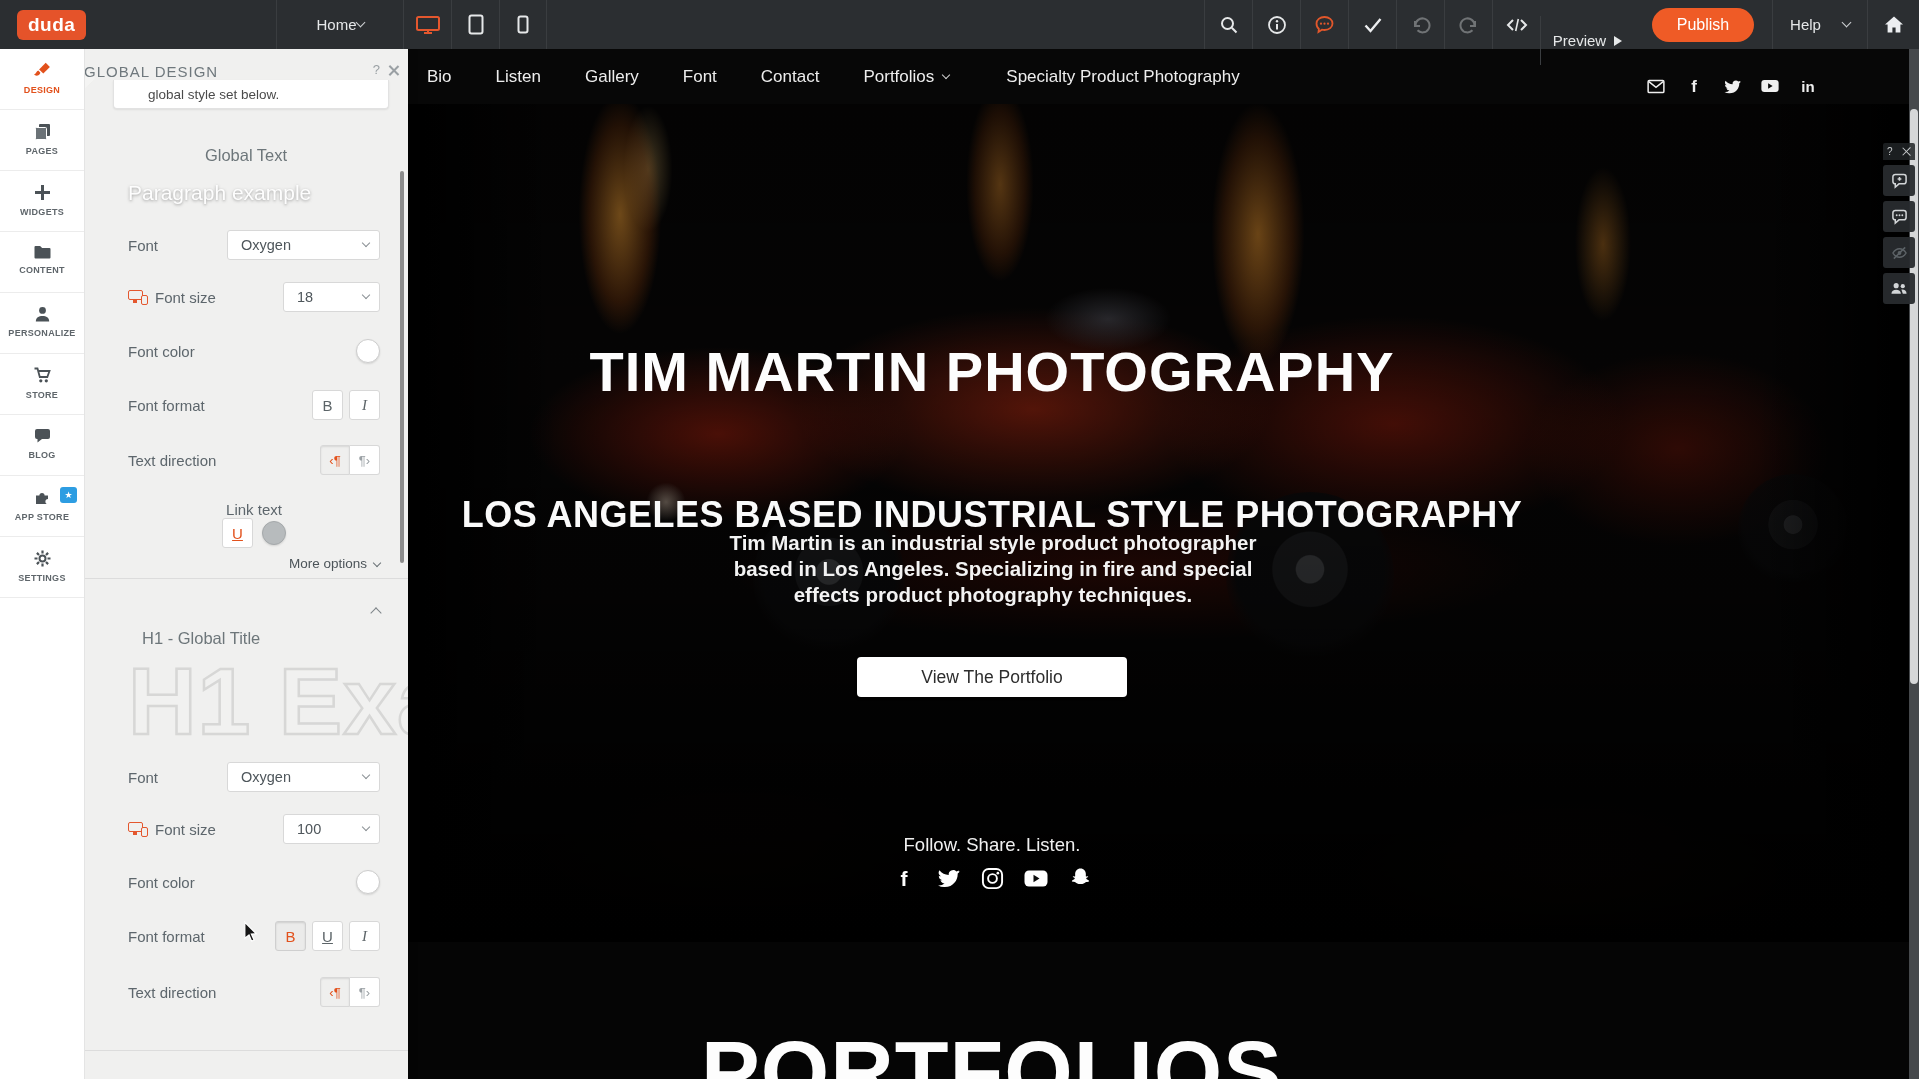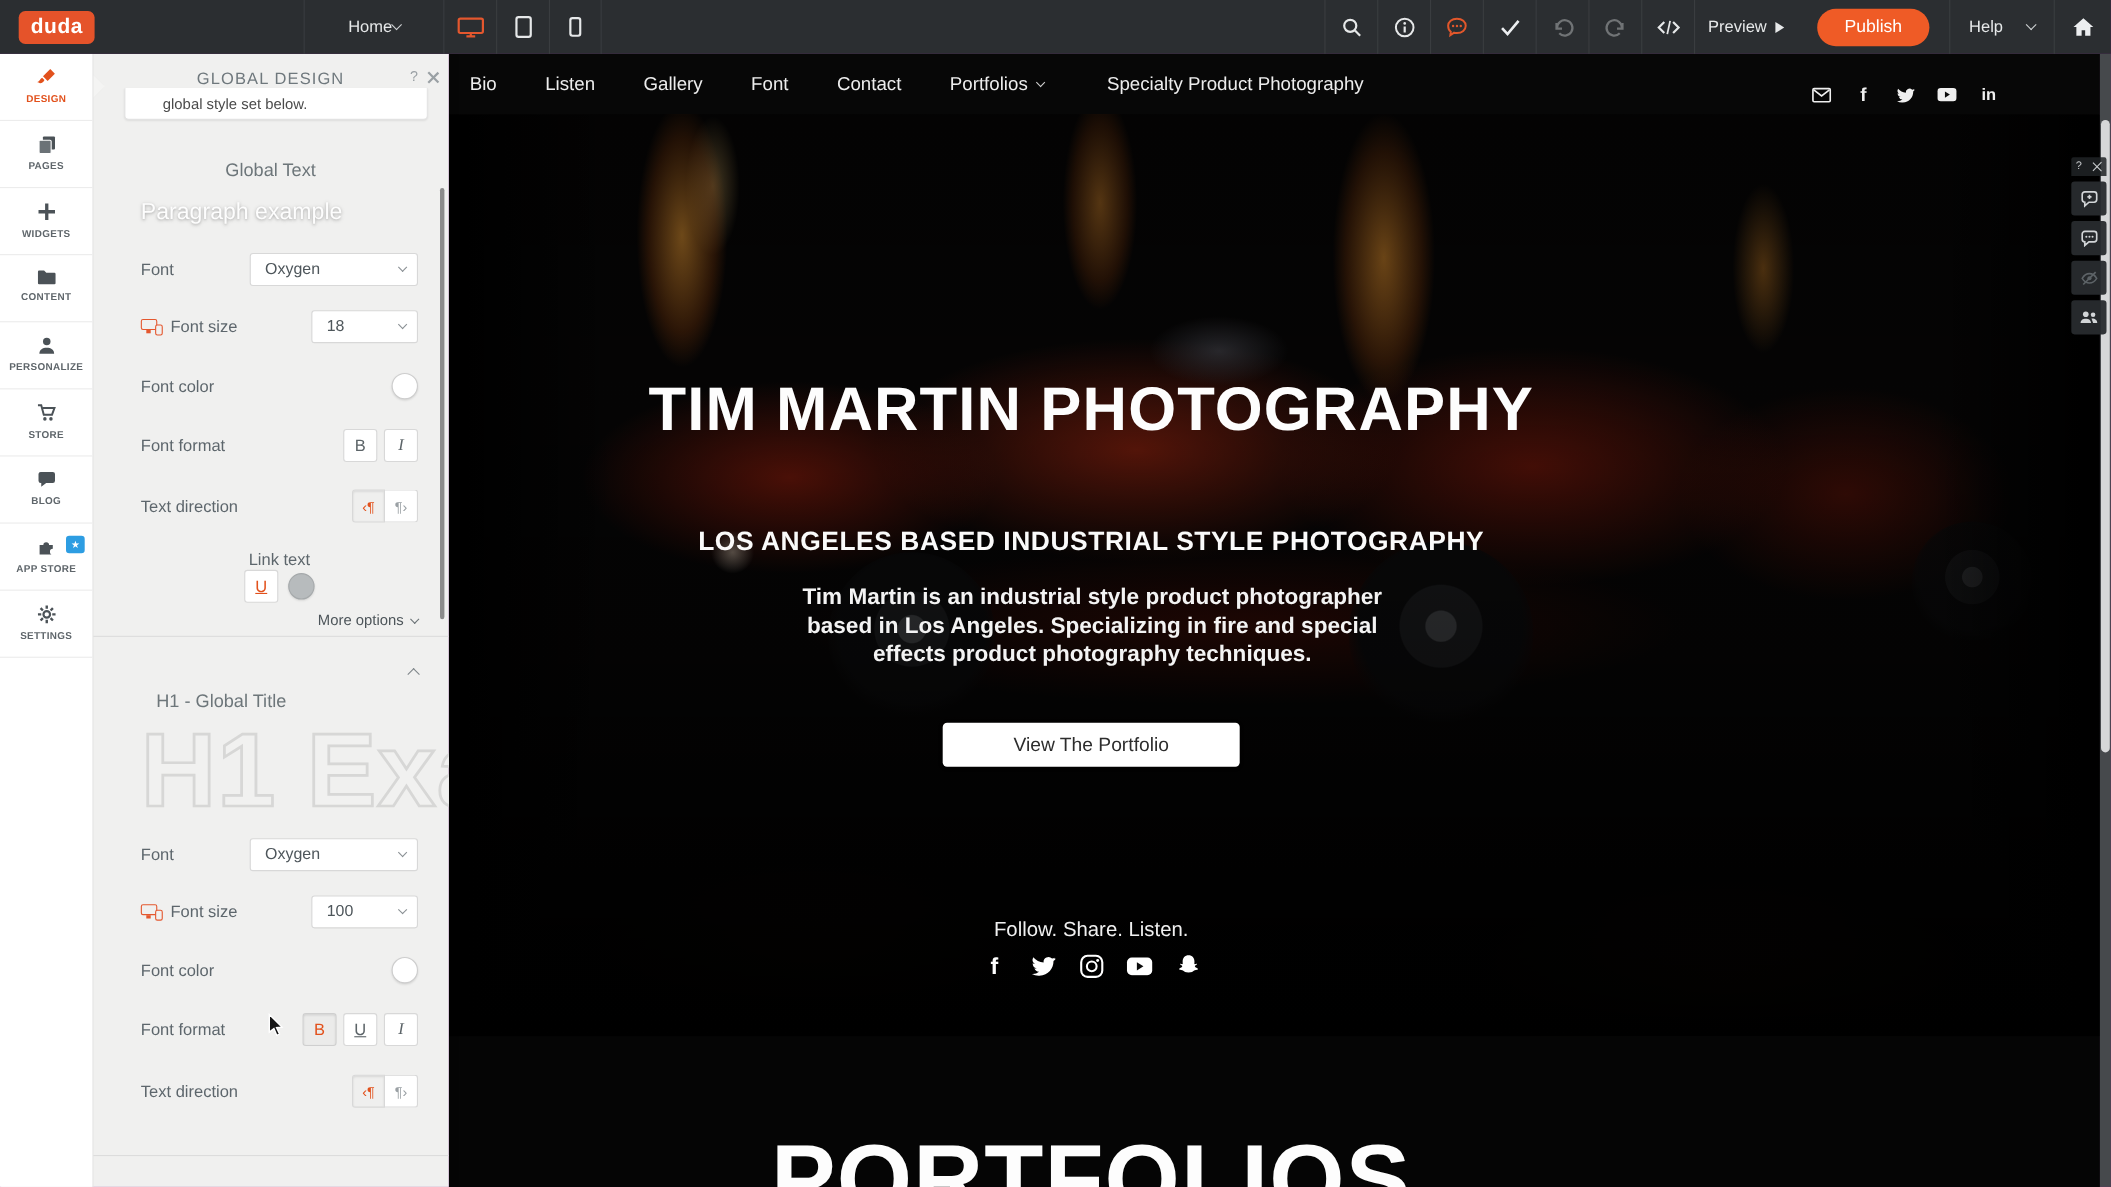--- a/index.html
+++ b/index.html
@@ -11,39 +11,39 @@
   .logo { position:absolute; left:17px; top:10px; height:30px; padding:0 11px; background:#e5532a; border-radius:6px; color:#fff; font-weight:bold; font-size:19px; line-height:29px; letter-spacing:.5px; }
   .tb-cell { display:flex; align-items:center; justify-content:center; height:49px; border-left:1px solid #3a3d40; }
   .home-cell { position:absolute; left:276px; top:0; width:127px; border-right:0; }
   .home-label { color:#e6e8e9; font-size:15px; }
   .chev { width:7px; height:7px; border-right:1.6px solid #cfd2d4; border-bottom:1.6px solid #cfd2d4; transform:rotate(45deg); margin-top:-4px; }
   .dev-cells { position:absolute; left:403px; top:0; display:flex; }
   .dev-cells .tb-cell { width:48px; }
   .dev-cells .tb-cell:last-child { border-right:1px solid #3a3d40; }
   .tb-right { position:absolute; right:0; top:0; display:flex; }
   .tb-right .icon-cell { width:48px; }
-  .preview-cell { width:94px; gap:8px; color:#e6e8e9; font-size:15px; }
+  .preview-cell { width:94px; gap:8px; color:#e6e8e9; font-size:15px;margin-top:16px; }
   .play-tri { width:0; height:0; border-left:8px solid #e6e8e9; border-top:5px solid transparent; border-bottom:5px solid transparent; }
   .publish-cell { width:138px; border-left:none; }
   .publish-btn { width:102px; height:34px; background:#ef5b26; border-radius:17px; color:#fff; font-size:16px; display:flex; align-items:center; justify-content:center; }
   .help-cell { width:96px; gap:22px; color:#e6e8e9; font-size:15px; border-right:1px solid #3a3d40; }
   .homeicon-cell { width:51px; border-left:none; }
   .dim svg { opacity:.42; }
 
   
   .sidebar { position:absolute; top:49px; left:0; width:84px; bottom:0; background:#fff; z-index:40; box-shadow:1px 0 0 #e4e4e4; }
   .side-item { position:relative; height:61px; border-bottom:1px solid #ececec; display:flex; flex-direction:column; align-items:center; padding-top:12px; cursor:pointer; }
   .side-item .lbl { margin-top:5px; font-size:9px; letter-spacing:.3px; color:#5f666b; font-weight:bold; }
   .side-item.active .lbl { color:#e2511c; }
   .side-item svg { display:block; }
   .badge { position:absolute; left:60px; top:11px; width:17px; height:16px; background:#2d9de2; border-radius:3px; color:#fff; font-size:9px; line-height:16px; text-align:center; }
 
   
   .panel { position:absolute; top:49px; left:84px; width:324px; bottom:0; background:#f0f0ef; z-index:30; box-shadow:2px 0 7px rgba(0,0,0,.28); }
-  .panel-title { position:absolute; top:14px; left:0; right:0; text-align:center; font-size:15px; letter-spacing:1px; color:#6f787d; }
+  .panel-title { position:absolute; top:14px; left:0; right:0; font-size:15px; letter-spacing:1px; color:#6f787d; }
   .panel-help { position:absolute; top:13px; right:28px; font-size:13px; color:#9aa0a4; cursor:pointer; }
   .panel-close { position:absolute; top:16px; right:9px; width:11px; height:11px; cursor:pointer; }
   .panel-close:before,.panel-close:after { content:""; position:absolute; left:5px; top:-1px; width:1.6px; height:13px; background:#9aa0a4; }
   .panel-close:before { transform:rotate(45deg); } .panel-close:after { transform:rotate(-45deg); }
   .notch { position:absolute; left:-7px; top:22px; width:15px; height:15px; background:#f4f4f3; transform:rotate(45deg); box-shadow:-2px 2px 3px rgba(0,0,0,.15); }
   .note-box { position:absolute; left:29px; top:31px; width:276px; height:29px; background:#fff; border:1px solid #e2e2e2; border-top:none; border-radius:0 0 4px 4px; box-shadow:0 1px 2px rgba(0,0,0,.08); display:flex; align-items:flex-end; padding:0 0 6px 34px; font-size:13.5px; color:#4a4a4a; overflow:hidden; }
   .sec-head { position:absolute; left:0; right:0; text-align:center; font-size:16.5px; color:#6d767a; }
   .ghost-par { position:absolute; left:44px; top:132px; font-size:21px; color:#fdfdfd; text-shadow:0 1px 3px rgba(90,90,90,.55); }
   .prow { position:absolute; left:44px; right:28px; height:30px; display:flex; justify-content:space-between; align-items:center; }
   .plabel { font-size:15px; color:#5d666c; display:flex; align-items:center; gap:7px; }
@@ -101,21 +101,21 @@
       #070606; }
   .wheel { position:absolute; border-radius:50%; background:radial-gradient(circle at 50% 46%, #45474a 0 11%, #1d1e20 12% 30%, #0c0c0d 31% 60%, rgba(8,8,8,0) 72%); }
   .w1 { left:345px; top:398px; width:152px; height:152px; }
   .w2 { left:818px; top:388px; width:168px; height:168px; }
   .w3 { left:1330px; top:370px; width:110px; height:110px; opacity:.8; }
   .hero:after { content:""; position:absolute; inset:0;
     background:linear-gradient(90deg, #000 1%, transparent 10%, transparent 90%, #000 99%),
                linear-gradient(180deg, rgba(0,0,0,.5), rgba(0,0,0,.32) 30%, rgba(0,0,0,.5) 60%, rgba(0,0,0,.93) 88%, #000 100%); }
   .hero-inner { position:absolute; left:0; top:0; width:1168px; text-align:center; z-index:3; }
   .hero-title { position:absolute; top:240px; left:0; right:0; font-size:56px; font-weight:bold; color:#fdfdfd; letter-spacing:1px; line-height:1; }
-  .hero-sub { position:absolute; top:375px; left:0; right:0; font-size:24px; font-weight:bold; color:#fafafa; letter-spacing:.5px; }
+  .hero-sub { position:absolute; top:390px; left:0; right:0; font-size:36px; font-weight:bold; color:#fafafa; letter-spacing:.5px; }
   .hero-body { position:absolute; top:426px; left:299px; width:572px; font-size:20.5px; font-weight:bold; color:#f3f3f3; line-height:1.28; text-align:center; }
   .hero-cta { position:absolute; top:553px; left:449px; width:270px; height:40px; background:#fff; border-radius:4px; color:#2d2d2d; font-size:17.5px; display:flex; align-items:center; justify-content:center; cursor:pointer; box-shadow:0 1px 3px rgba(0,0,0,.4); }
   .hero-cap { position:absolute; top:730px; left:0; right:0; font-size:18.5px; color:#f0f0f0; }
   .hero-social { position:absolute; top:762px; left:0; right:0; display:flex; justify-content:center; gap:20px; }
   .hero-social .sico { width:24px; height:24px; display:flex; align-items:center; justify-content:center; color:#fff; cursor:pointer; }
   .fb-f { font-weight:bold; font-size:21px; color:#fff; line-height:1; }
   .li-in { font-weight:bold; font-size:15px; color:#efefef; line-height:1; }
   .portfolios { position:absolute; top:893px; left:0; right:0; bottom:0; background:#050505; overflow:hidden; }
   .pf-wrap { position:absolute; left:0; width:1168px; top:86px; text-align:center; }
   .pf-title { font-size:88px; font-weight:bold; color:#fdfdfd; letter-spacing:1px; line-height:1; }

